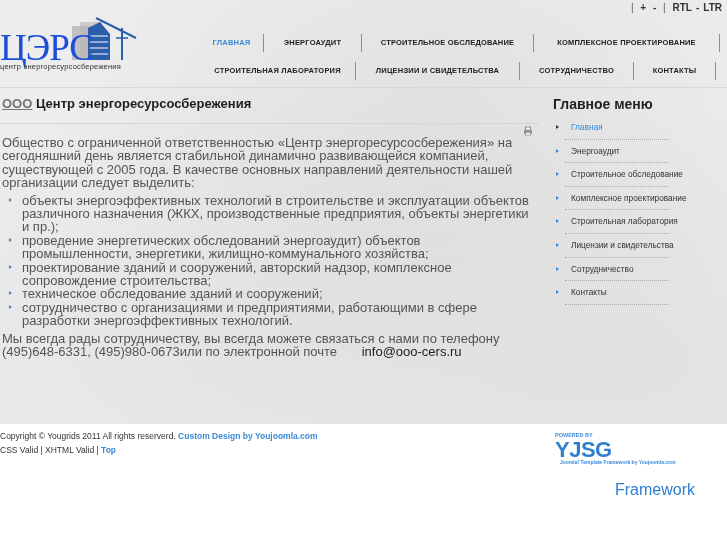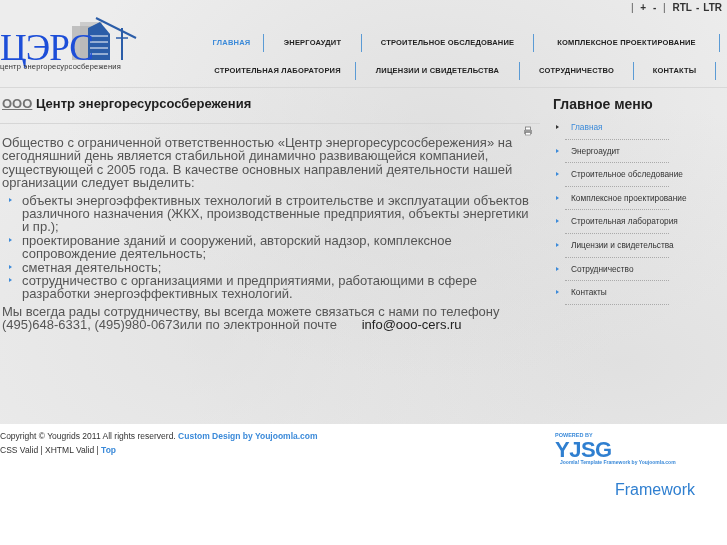--- a/index.html
+++ b/index.html
@@ -122,22 +122,23 @@
   <svg class="print-icon" viewBox="0 0 10 10">
     <rect x="2.5" y="1" width="5" height="3" fill="#fff" stroke="#777" stroke-width="0.8"></rect>
     <rect x="1" y="4" width="8" height="4" fill="#999"></rect>
     <rect x="2.5" y="6.5" width="5" height="2.5" fill="#fff" stroke="#777" stroke-width="0.6"></rect>
   </svg>
 
   <div class="content">
     <p>Общество с ограниченной ответственностью «Центр энергоресурсосбережения» на сегодняшний день является стабильной динамично развивающейся компанией, существующей с 2005 года. В качестве основных направлений деятельности нашей организации следует выделить:</p>
     <ul>
       <li>объекты энергоэффективных технологий в строительстве и эксплуатации объектов различного назначения (ЖКХ, производственные предприятия, объекты энергетики и пр.);</li>
-      <li>проектирование зданий и сооружений, авторский надзор, комплексное сопровождение деятельность;</li>
-      <li>сметная деятельность;</li>
+      <li>проведение энергетических обследований энергоаудит) объектов промышленности, энергетики, жилищно-коммунального хозяйства;</li>
+      <li>проектирование зданий и сооружений, авторский надзор, комплексное сопровождение строительства;</li>
+      <li>техническое обследование зданий и сооружений;</li>
       <li>сотрудничество с организациями и предприятиями, работающими в сфере разработки энергоэффективных технологий.</li>
     </ul>
     <p><span>Мы всегда рады сотрудничеству, вы всегда можете связаться с нами по телефону (495)648-6331, (495)980-0673или по электронной почте </span><a class="email">info@ooo-cers.ru</a></p>
   </div>
 </div>
 
 <div class="sidebar">
   <h3 class="side-title">Главное меню</h3>
   <ul class="side-menu">
     <li class="side-item active"><span class="arrow"></span><span>Главная</span></li>

